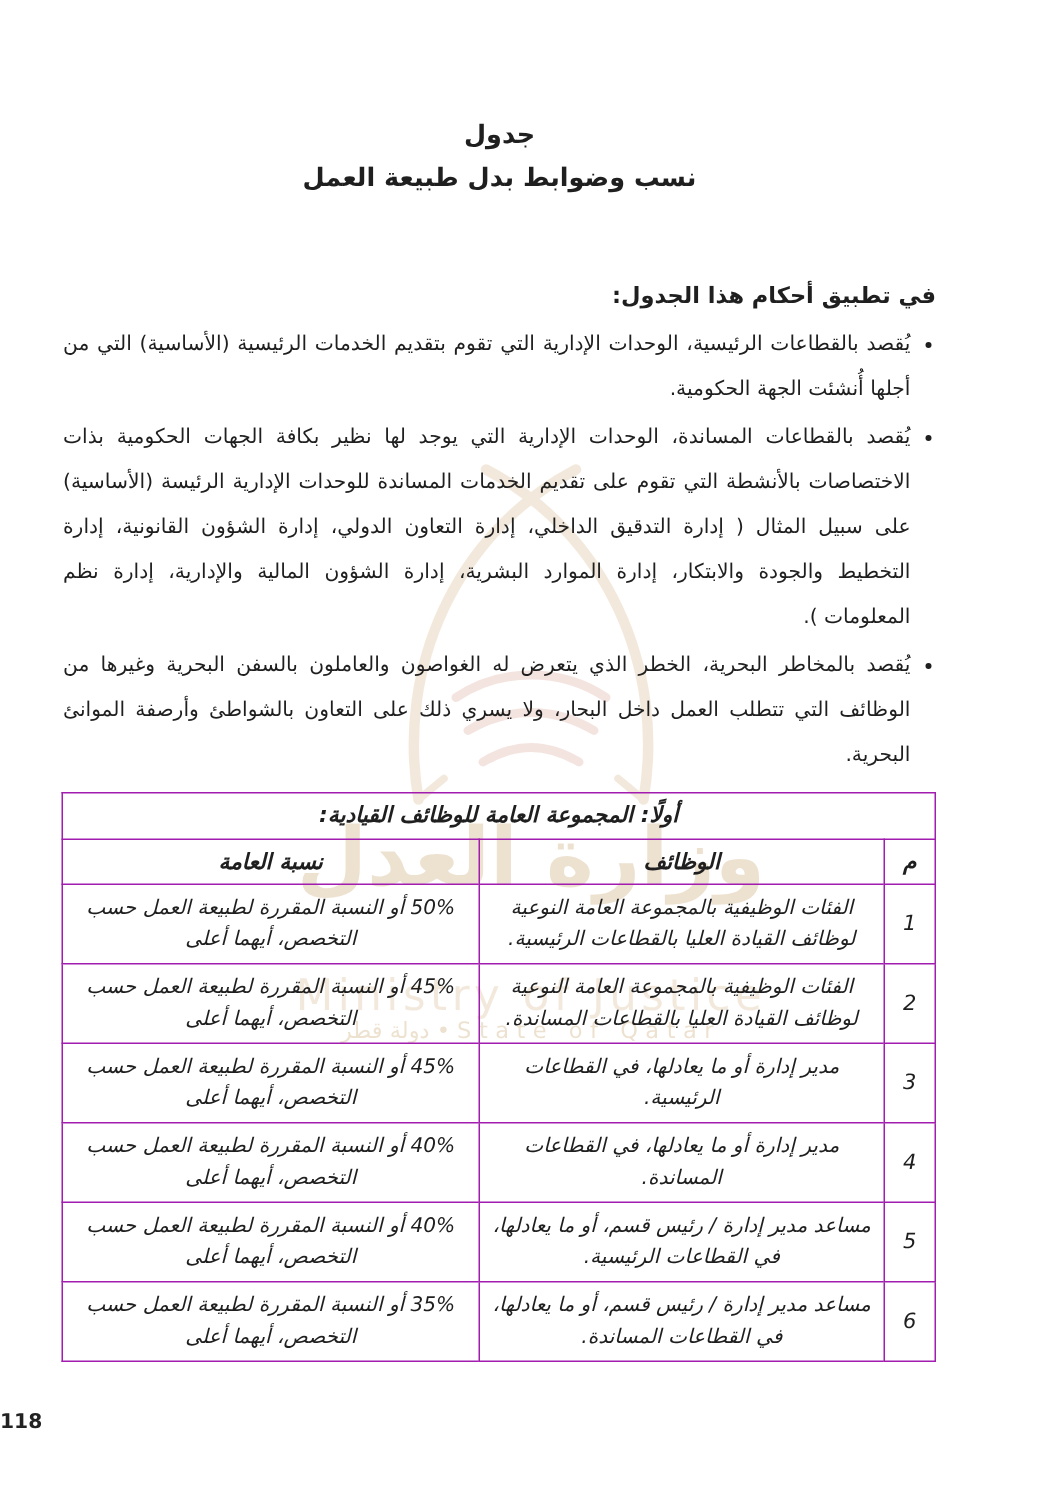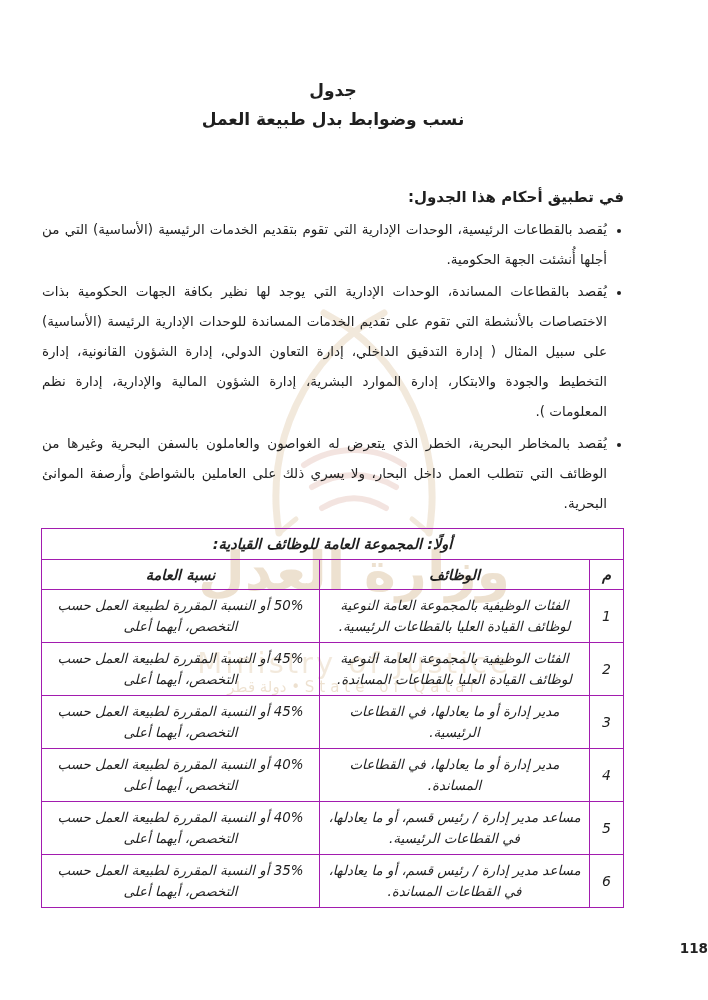--- a/index.html
+++ b/index.html
@@ -79,21 +79,21 @@
     font-weight:bold; font-size:14.5px;
   }
   col.c-num  { width:34px;  }
   col.c-jobs { width:270px; }
   col.c-rate { width:278px; }
   tr.t-row td { height:48px; text-align:center; font-size:13.4px; line-height:21px; }
   tr.t-row td.num { font-size:14px; }
 
   .page-number {
     position:absolute; bottom:44px; left:0; right:0; z-index:1;
-    text-align:right; font-size:13.5px; font-weight:600;
+    text-align:left; font-size:13.5px; font-weight:600;
     direction:ltr; color:#222;
   }
 </style>
 </head>
 <body>
 
 <div class="page">
 
   <div class="watermark" aria-hidden="true">
     <svg class="wm-emblem" width="240" height="260" viewBox="0 0 240 260">
@@ -120,21 +120,21 @@
     <div class="doc-title">
       <div>جدول</div>
       <div>نسب وضوابط بدل طبيعة العمل</div>
     </div>
 
     <div class="section-heading">في تطبيق أحكام هذا الجدول:</div>
 
     <ul class="bullets">
       <li>يُقصد بالقطاعات الرئيسية، الوحدات الإدارية التي تقوم بتقديم الخدمات الرئيسية (الأساسية) التي من أجلها أُنشئت الجهة الحكومية.</li>
       <li>يُقصد بالقطاعات المساندة، الوحدات الإدارية التي يوجد لها نظير بكافة الجهات الحكومية بذات الاختصاصات بالأنشطة التي تقوم على تقديم الخدمات المساندة للوحدات الإدارية الرئيسة (الأساسية) على سبيل المثال ( إدارة التدقيق الداخلي، إدارة التعاون الدولي، إدارة الشؤون القانونية، إدارة التخطيط والجودة والابتكار، إدارة الموارد البشرية، إدارة الشؤون المالية والإدارية، إدارة نظم المعلومات ).</li>
-      <li>يُقصد بالمخاطر البحرية، الخطر الذي يتعرض له الغواصون والعاملون بالسفن البحرية وغيرها من الوظائف التي تتطلب العمل داخل البحار، ولا يسري ذلك على العاملين بالشواطئ وأرصفة الموانئ البحرية.</li>
+      <li>يُقصد بالمخاطر البحرية، الخطر الذي يتعرض له الغواصون والعاملون بالسفن البحرية وغيرها من الوظائف التي تتطلب العمل داخل البحار، ولا يسري ذلك على التعاون بالشواطئ وأرصفة الموانئ البحرية.</li>
     </ul>
 
     <table class="main-table">
       <colgroup>
         <col class="c-num">
           <col class="c-jobs">
           <col class="c-rate">
       </colgroup>
       <tbody>
         <tr>

